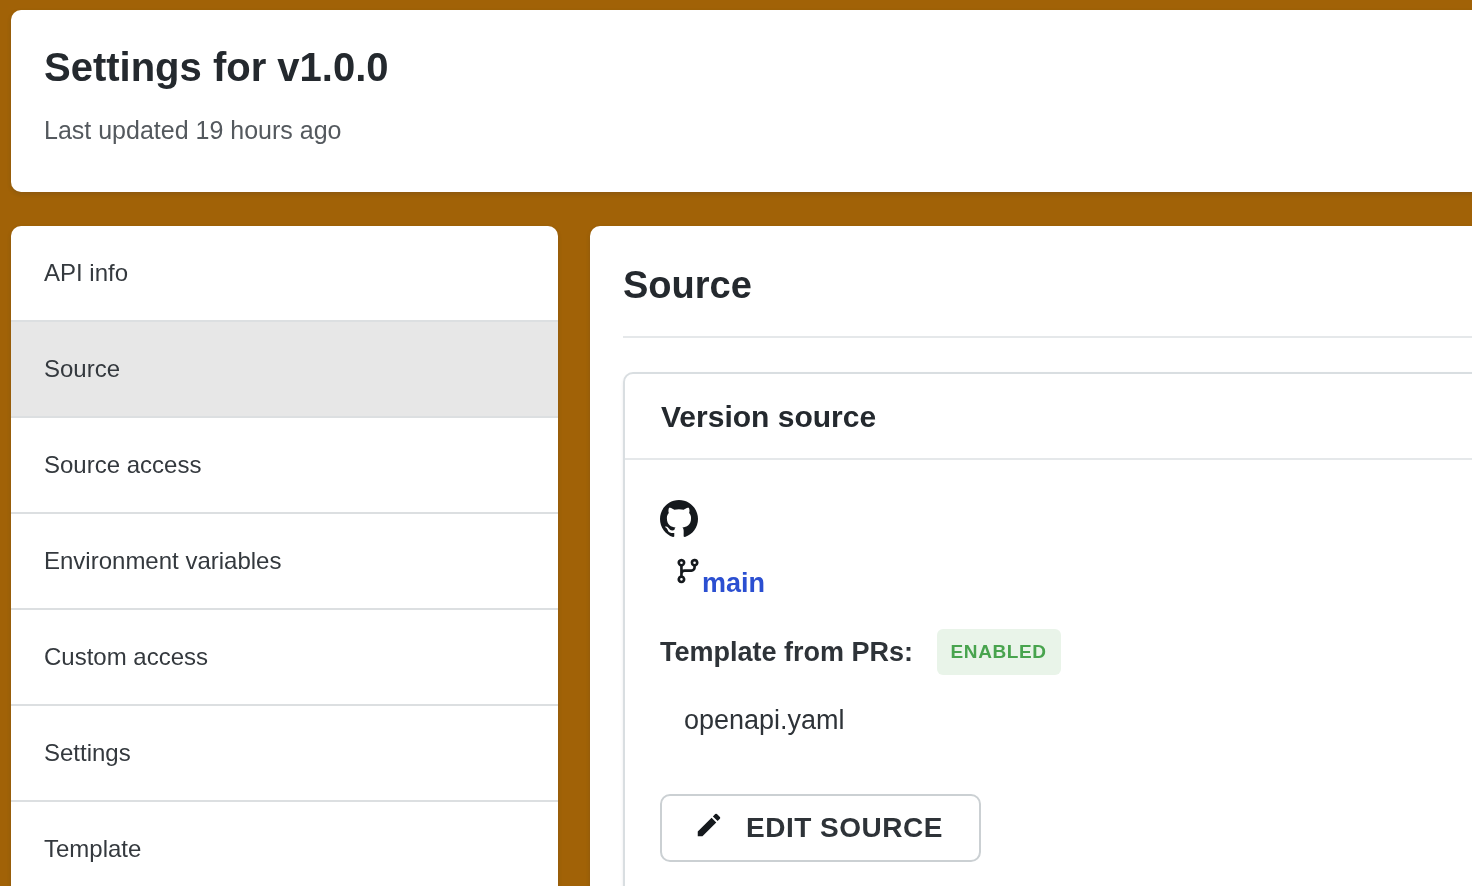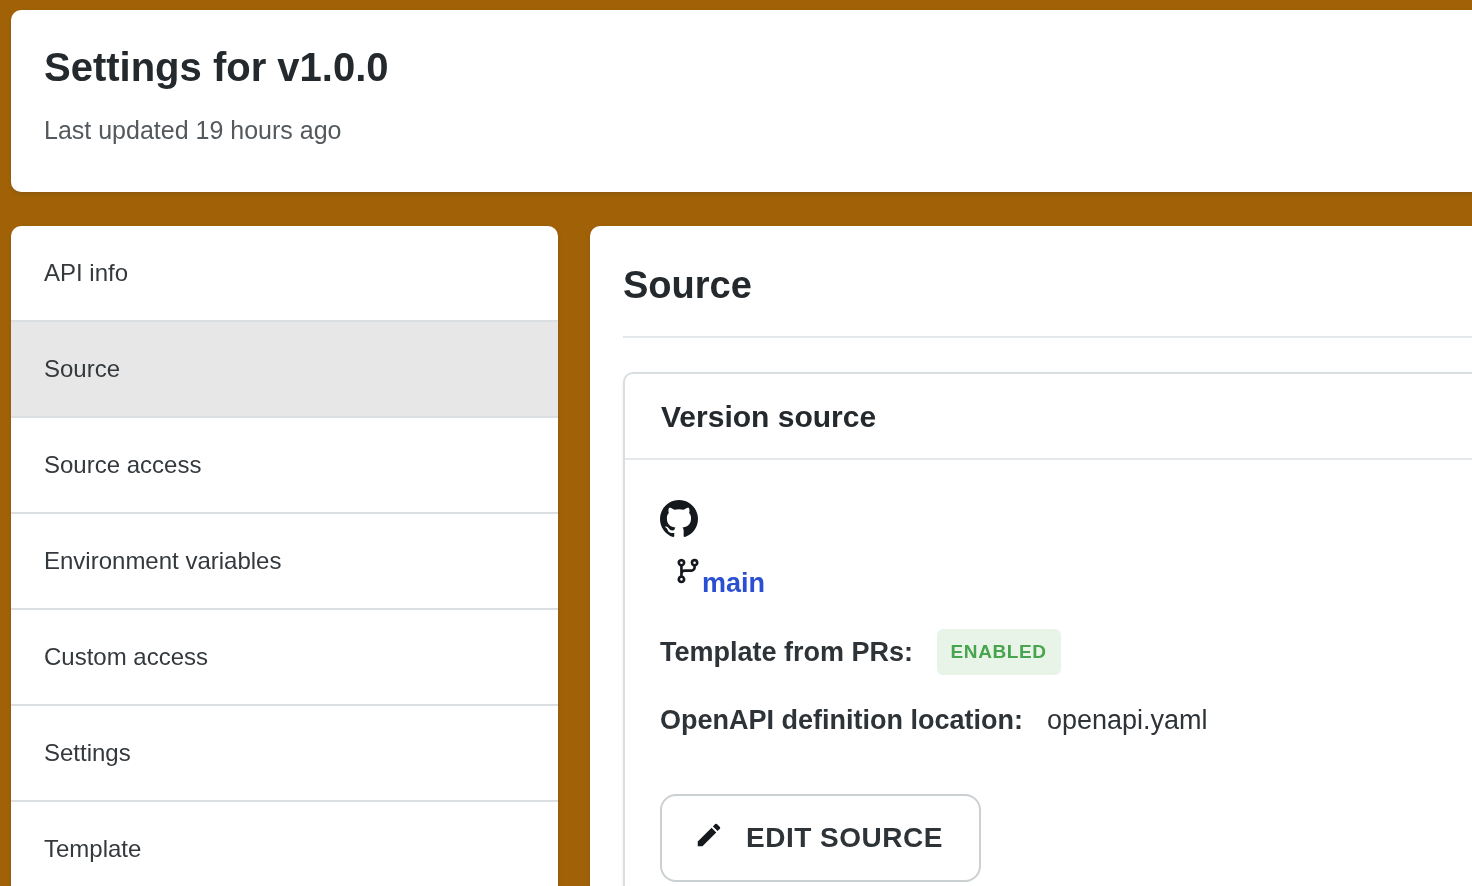--- a/index.html
+++ b/index.html
@@ -131,25 +131,25 @@
     font-weight: 700;
     letter-spacing: 0.6px;
     padding: 4px 14px 5px 14px;
     border-radius: 6px;
   }
   .edit-btn {
     margin-top: 28px;
     display: inline-flex;
     align-items: center;
     gap: 22px;
-    height: 88px;
+    height: 68px;
     padding: 0 36px 0 32px;
     background: #fff;
     border: 2px solid #cbd0d3;
-    border-radius: 16px;
+    border-radius: 10px;
     font-family: "Liberation Sans", sans-serif;
     font-size: 28px;
     font-weight: 700;
     letter-spacing: 0.5px;
     color: #2e3338;
     cursor: pointer;
   }
   .edit-btn svg { width: 30px; height: 30px; }
 </style>
 </head>
@@ -213,21 +213,20 @@
             <a class="link">main</a>
           </span>
         </div>
 
         <div class="row">
           <span class="lbl">Template from PRs: </span>
           <span class="badge">ENABLED</span>
         </div>
 
         <div class="row">
-          <span class="lbl">OpenAPI definition location:</span>
           <span class="val">openapi.yaml</span>
         </div>
 
         <button class="edit-btn">
           <span>
             <svg viewBox="0 0 24 24" fill="#15191d" xmlns="http://www.w3.org/2000/svg">
               <path d="M3 17.25V21h3.75L17.81 9.94l-3.75-3.75L3 17.25zM20.71 7.04c.39-.39.39-1.02 0-1.41l-2.34-2.34a.9959.9959 0 0 0-1.41 0l-1.83 1.83 3.75 3.75 1.83-1.83z"></path>
             </svg>
           </span>
           <span>EDIT SOURCE</span>

